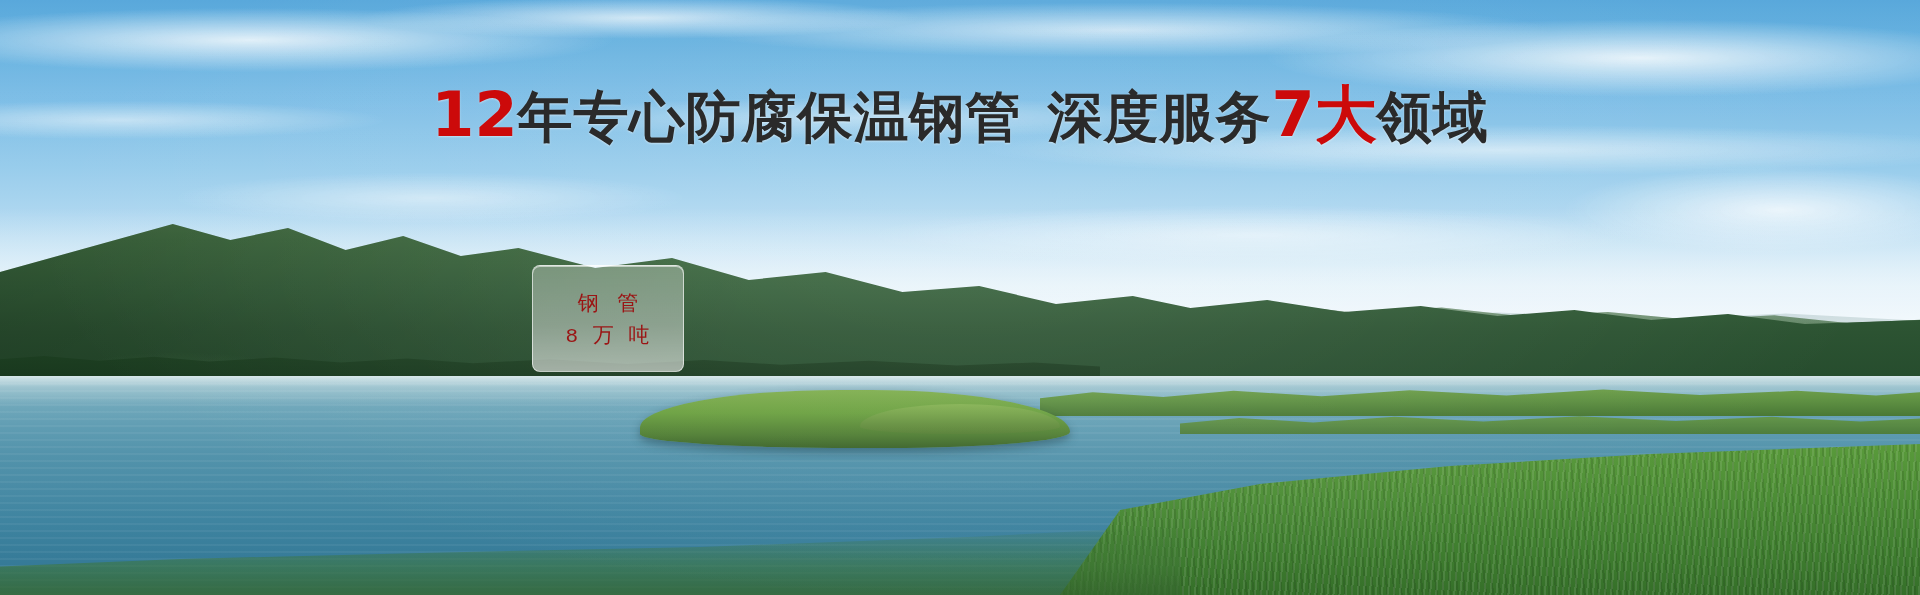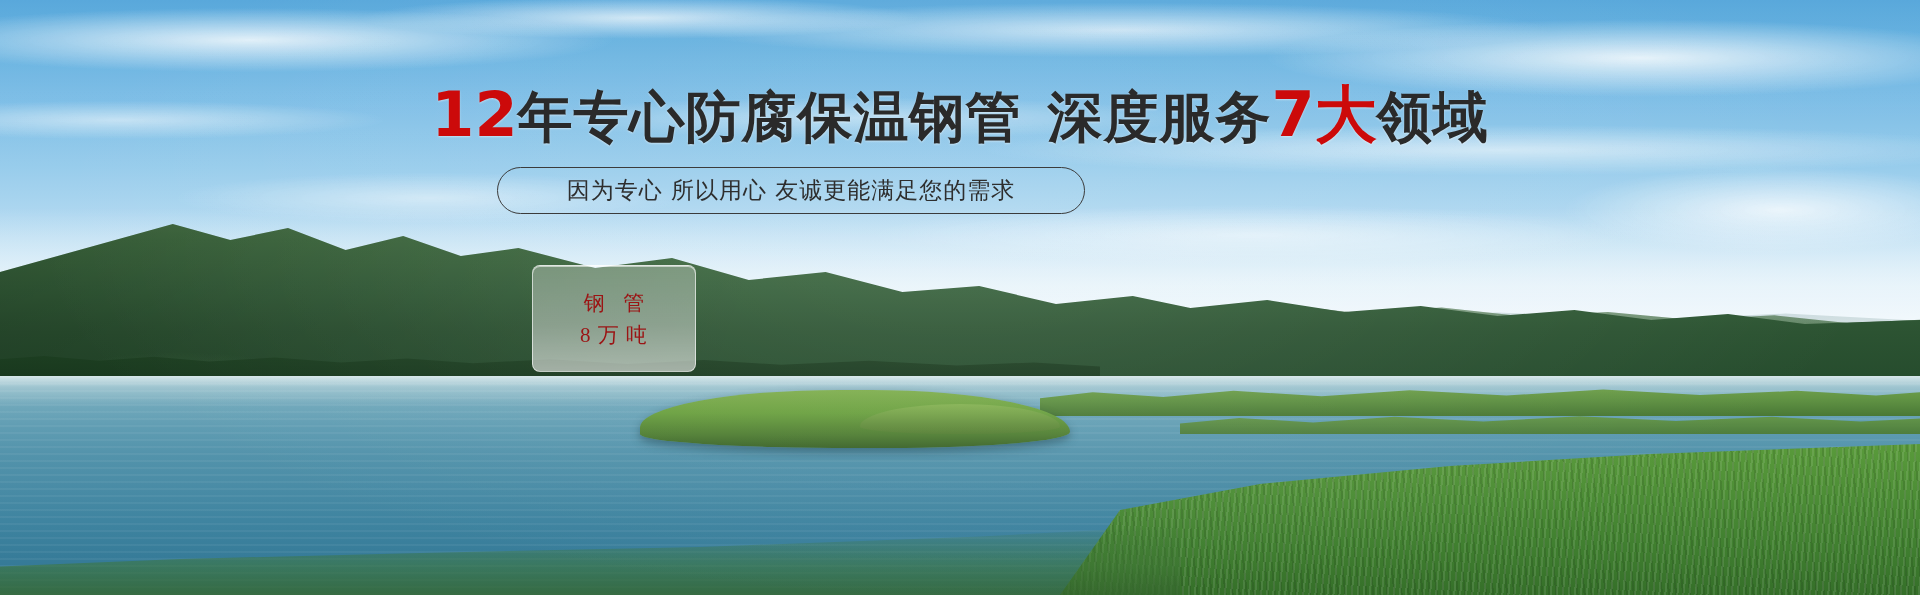--- a/index.html
+++ b/index.html
@@ -218,38 +218,38 @@
   .subtitle-text {
     font-family:"DejaVu Sans","Liberation Sans",sans-serif;
     font-size:23px;
     color:#2e2e2e;
     letter-spacing:1px;
     white-space:nowrap;
   }
 
   .stats { position:absolute; left:532px; top:265px; display:flex; gap:8px; }
   .stat-card {
-    width:164px; height:107px;
+    width:152px; height:107px;
     border-radius:8px;
     background:linear-gradient(to bottom, rgba(255,255,255,.30) 0%, rgba(255,255,255,.42) 55%, rgba(255,255,255,.58) 100%);
     border:1px solid rgba(255,255,255,.62);
     box-shadow:inset 0 1px 0 rgba(255,255,255,.55);
     display:flex; flex-direction:column; align-items:center; justify-content:center;
     gap:4px;
   }
   .stat-label {
     font-family:"DejaVu Sans","Liberation Sans",sans-serif;
     font-size:21px;
     color:#9b1414;
     letter-spacing:6px;
     text-indent:6px;
     white-space:nowrap;
   }
   .stat-value {
-    font-family:Liberation Serif, serif;
+    font-family:Liberation Mono, monospace;
     font-size:21px;
     color:#9b1414;
     letter-spacing:1px;
     white-space:nowrap;
   }
   .stat-value sup { font-size:12px; vertical-align:super; }
 </style>
 </head>
 <body>
 
@@ -274,23 +274,20 @@
   <div class="bg-layer grass-tex"></div>
   <div class="bg-layer grass-left"></div>
   <div class="bg-layer grade"></div>
 
   <div class="content">
 
     <div class="headline">
       <span class="num">12</span><span>年专心防腐保温钢管</span><span class="gap"></span><span>深度服务</span><span class="num">7</span><span class="num">大</span><span>领域</span>
     </div>
 
-    <div class="subtitle-pill">
-      <span class="subtitle-text">因为专心 所以用心  友诚更能满足您的需求</span>
-    </div>
 
     <div class="stats">
 
       <div class="stat-card">
         <span class="stat-label">钢 管</span>
         <span class="stat-value"><span>8 万 吨</span><sup></sup></span>
       </div>
 
 
 

